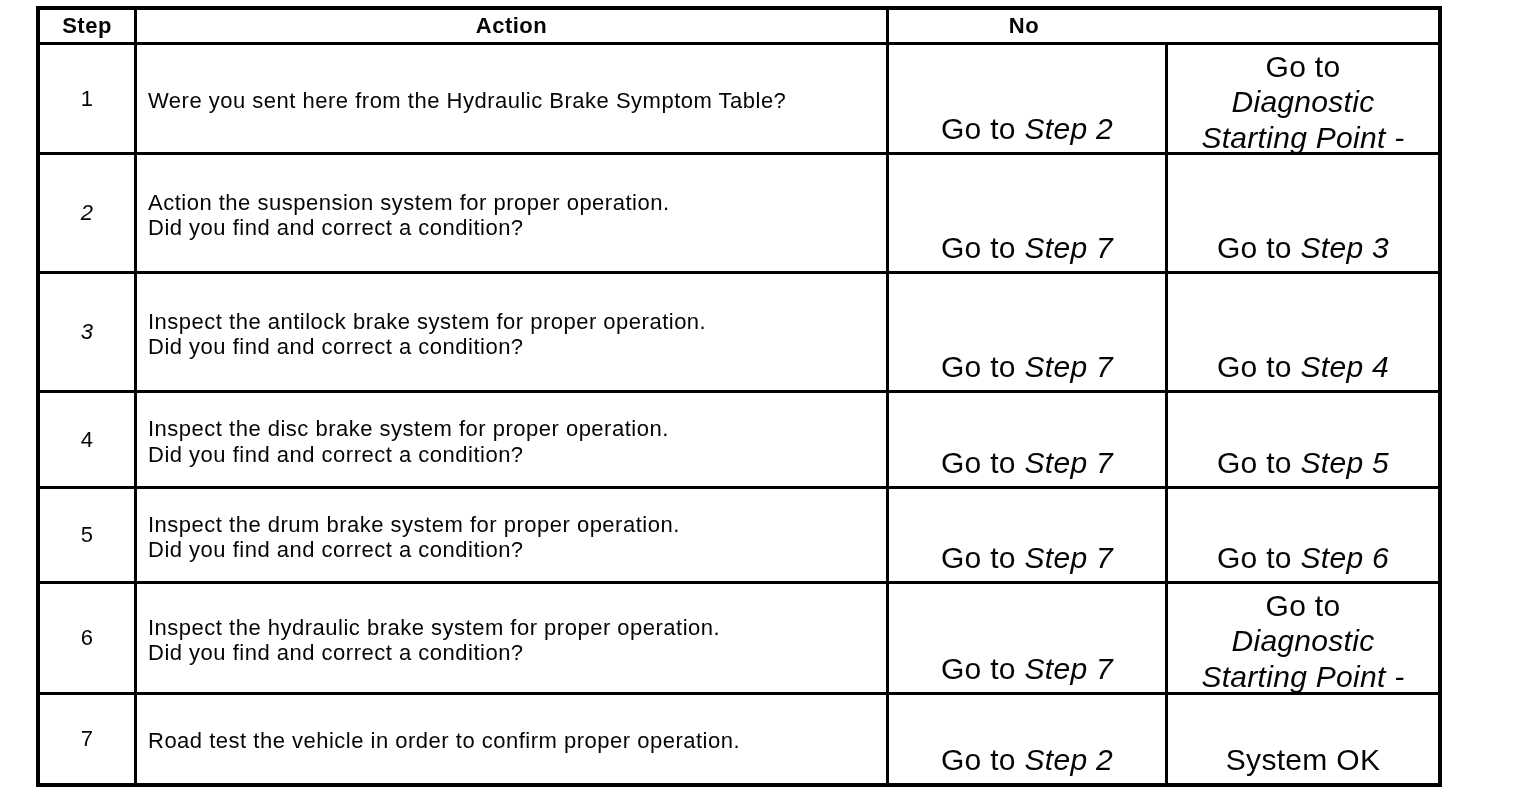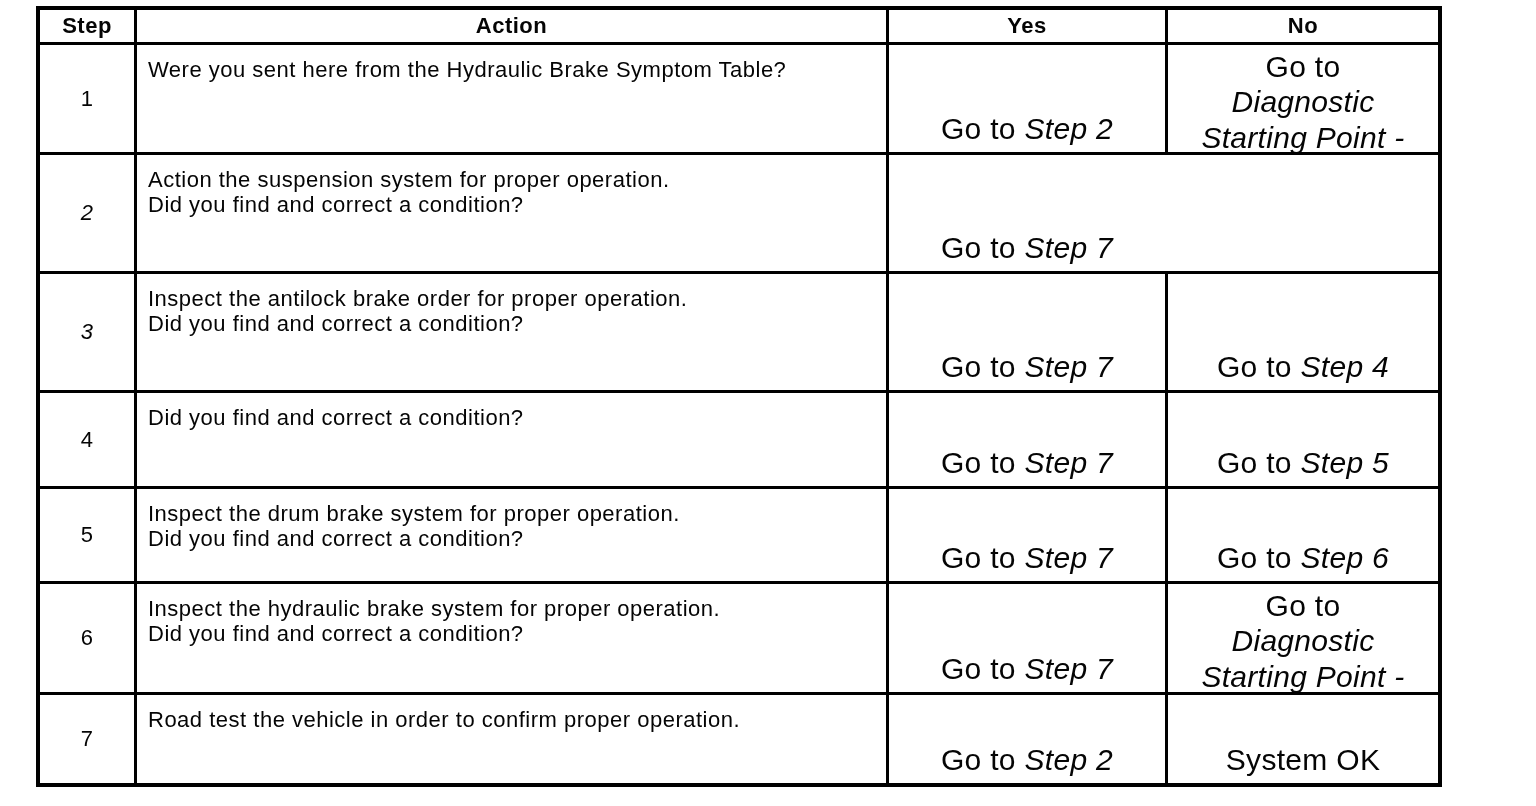--- a/index.html
+++ b/index.html
@@ -63,21 +63,21 @@
     justify-content: center;
     font-size: 22px;
     letter-spacing: 0.5px;
   }
   .step-cell.italic { font-style: italic; }
 
   
   .action-cell {
     display: flex;
     flex-direction: column;
-    justify-content: flex-start;
+    justify-content: center;
     padding: 12px 10px 8px 11px;
     font-size: 22px;
     letter-spacing: 0.5px;
     line-height: 1.15;
   }
 
   
   .ans-cell {
     display: flex;
     align-items: flex-end;
@@ -95,21 +95,20 @@
 </style>
 </head>
 <body>
 
 <div class="page">
   <div class="tbl">
 
     <div class="row header" style="height:32px">
       <div class="cell c-step">Step</div>
       <div class="cell c-action">Action</div>
-      <div class="cell c-yes">Yes</div>
       <div class="cell c-no">No</div>
     </div>
 
     <div class="row" style="height:110px">
       <div class="cell c-step step-cell">1</div>
       <div class="cell c-action action-cell">
         <span>Were you sent here from the Hydraulic Brake Symptom Table?</span>
         <span></span>
       </div>
       <div class="cell c-yes ans-cell">
@@ -122,39 +121,43 @@
 
     <div class="row" style="height:119px">
       <div class="cell c-step step-cell italic">2</div>
       <div class="cell c-action action-cell">
         <span>Action the suspension system for proper operation.</span>
         <span>Did you find and correct a condition?</span>
       </div>
       <div class="cell c-yes ans-cell">
         <span class="wrap"><span>Go to </span><span class="ref">Step 7</span></span>
       </div>
+      <div class="cell c-no ans-cell">
+        <span class="wrap"><span>Go to </span><span class="ref">Step 3</span></span>
+      </div>
     </div>
 
     <div class="row" style="height:119px">
       <div class="cell c-step step-cell italic">3</div>
       <div class="cell c-action action-cell">
-        <span>Inspect the antilock brake order for proper operation.</span>
+        <span>Inspect the antilock brake system for proper operation.</span>
         <span>Did you find and correct a condition?</span>
       </div>
       <div class="cell c-yes ans-cell">
         <span class="wrap"><span>Go to </span><span class="ref">Step 7</span></span>
       </div>
       <div class="cell c-no ans-cell">
         <span class="wrap"><span>Go to </span><span class="ref">Step 4</span></span>
       </div>
     </div>
 
     <div class="row" style="height:96px">
       <div class="cell c-step step-cell">4</div>
       <div class="cell c-action action-cell">
+        <span>Inspect the disc brake system for proper operation.</span>
         <span>Did you find and correct a condition?</span>
       </div>
       <div class="cell c-yes ans-cell">
         <span class="wrap"><span>Go to </span><span class="ref">Step 7</span></span>
       </div>
       <div class="cell c-no ans-cell">
         <span class="wrap"><span>Go to </span><span class="ref">Step 5</span></span>
       </div>
     </div>
 

